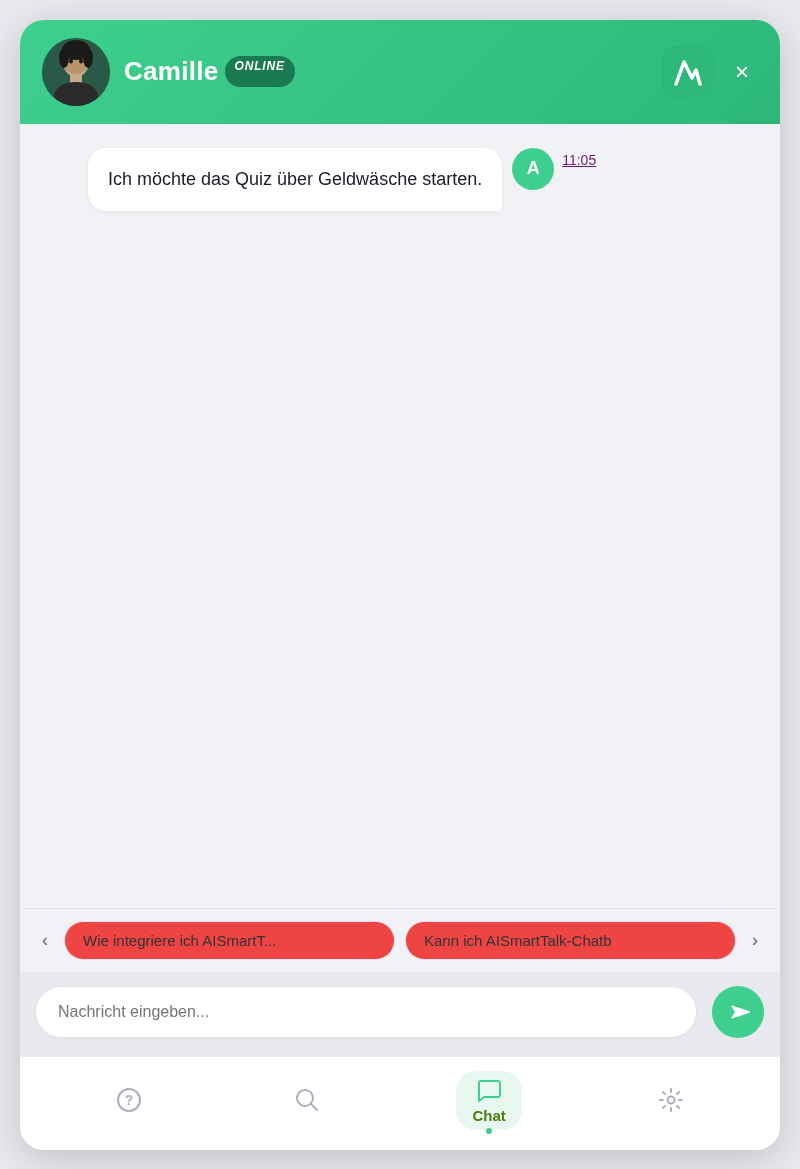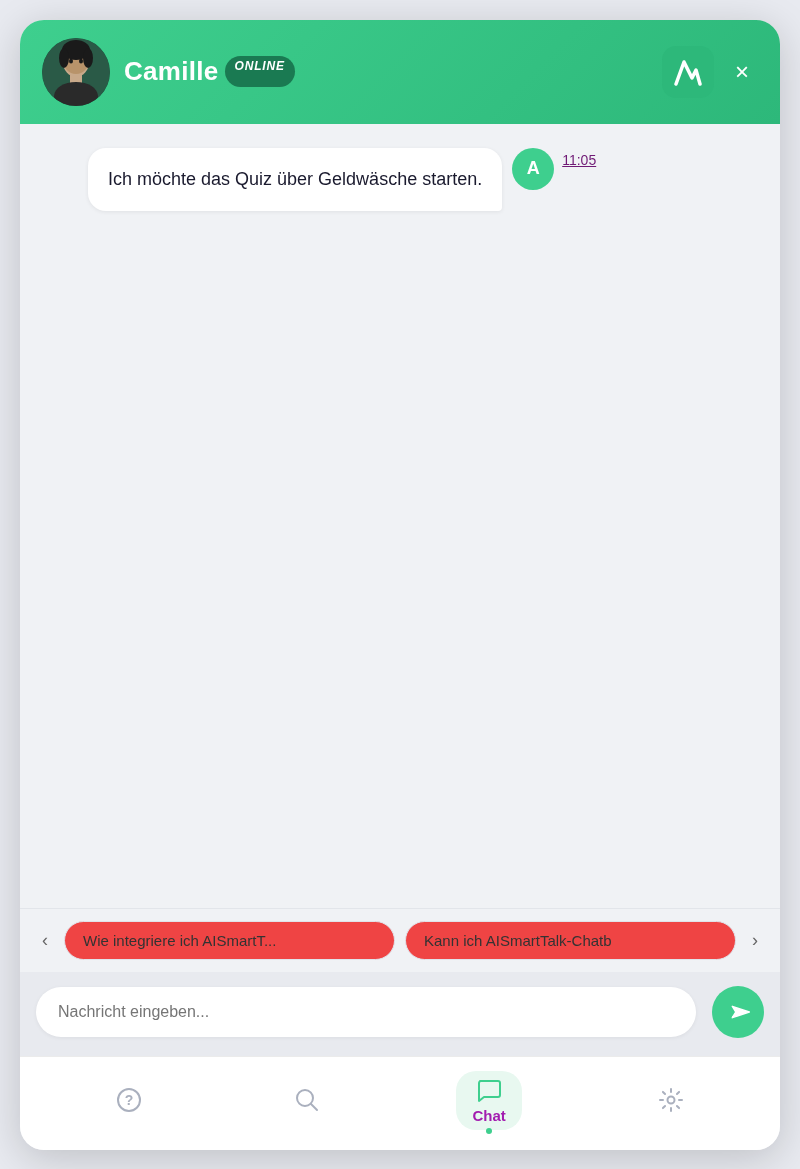--- a/index.html
+++ b/index.html
@@ -264,21 +264,21 @@
       position: relative;
     }
 
     .nav-item.active {
       background: #e8f8f0;
     }
 
     .nav-item-label {
       font-size: 15px;
       font-weight: 600;
-      color: #a21caf;
+      color: #4d7c0f;
     }
 
     .nav-dot {
       width: 6px;
       height: 6px;
       background: #3ecf8e;
       border-radius: 50%;
       position: absolute;
       bottom: -4px;
     }

